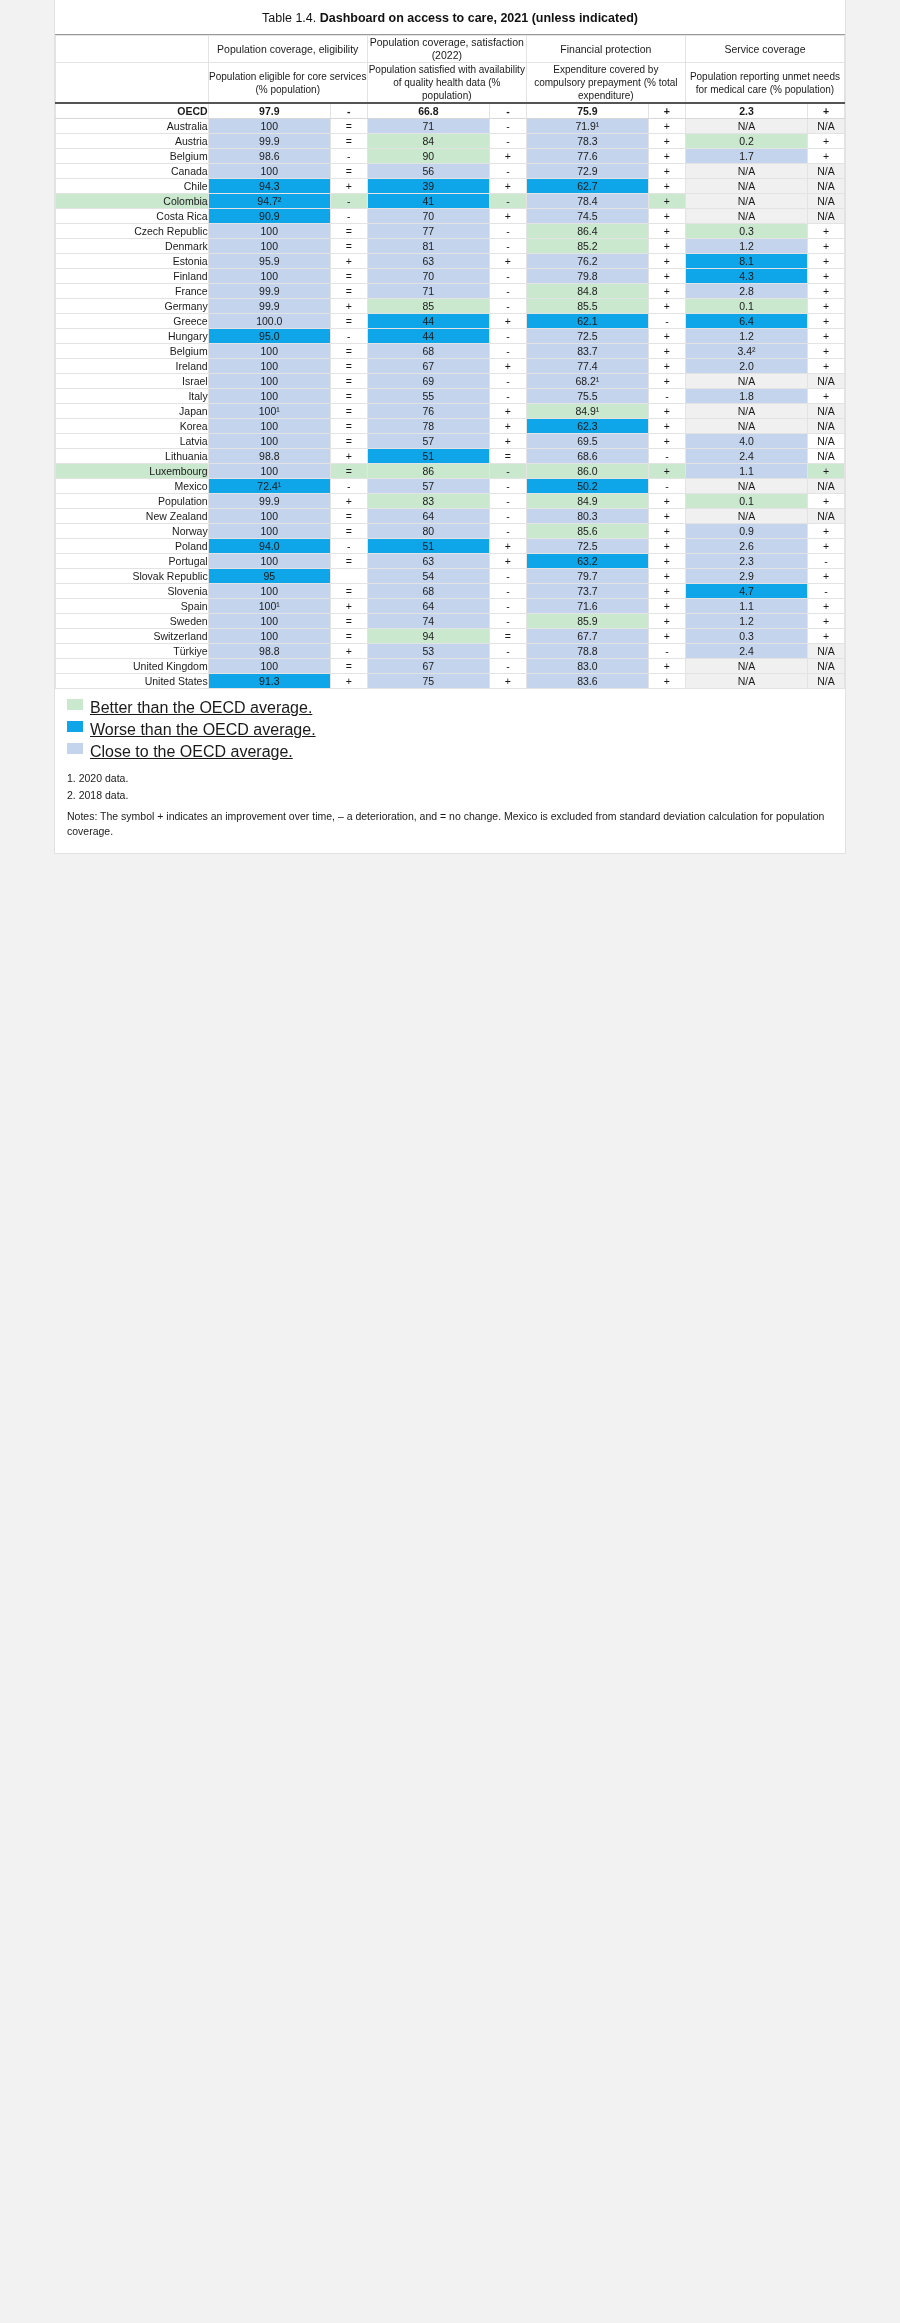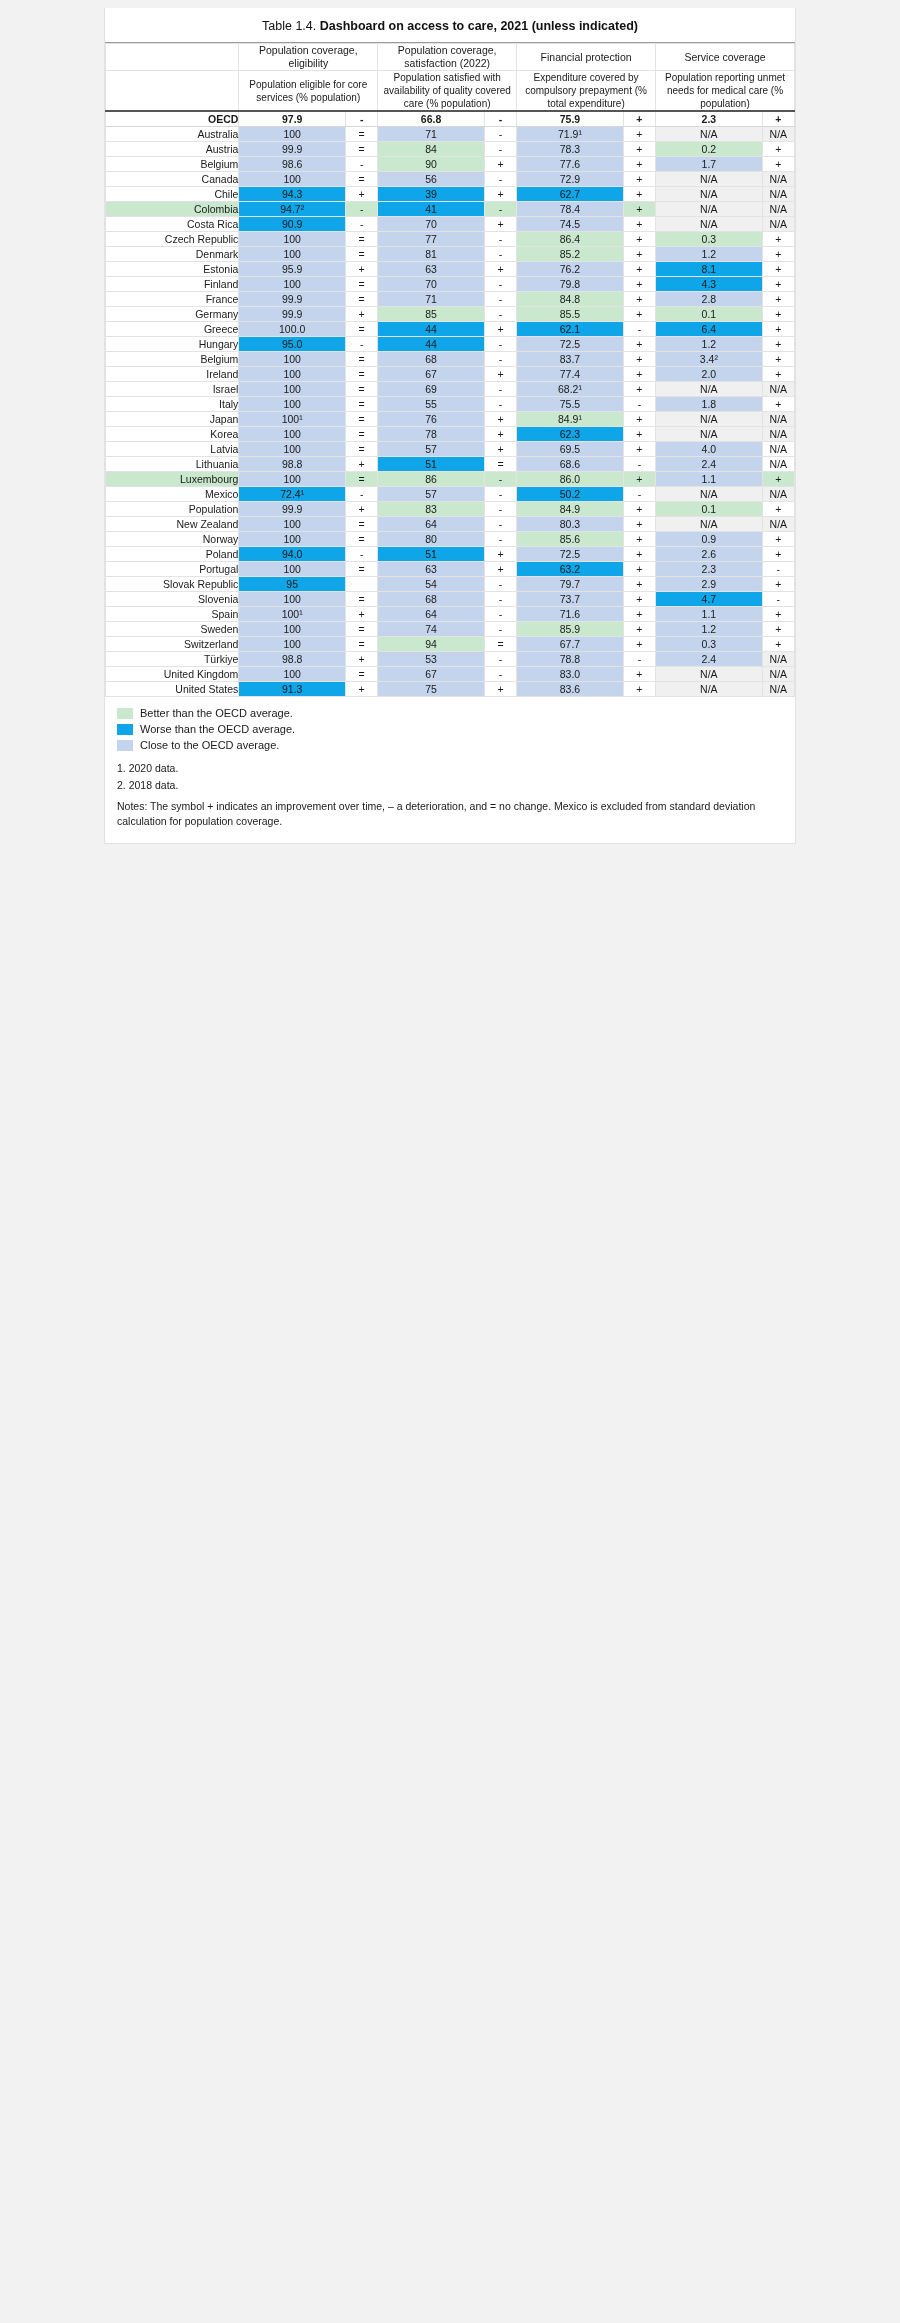--- a/index.html
+++ b/index.html
@@ -10,22 +10,22 @@
   }
   #page {
     width: 900px;
     min-height: 2323px;
     background: #f2f2f2;
     box-sizing: border-box;
     padding: 0 14px;
   }
   .sheet {
     background: #ffffff;
-    width: 692px;
-    margin: 8px auto;
+    width: 792px;
+    margin: 0 auto;
     box-sizing: border-box;
     border-left: 1px solid #e2e2e2;
     border-right: 1px solid #e2e2e2;
     border-bottom: 1px solid #e2e2e2;
   }
   .title {
     text-align: center;
     font-size: 12.5px;
     padding: 11px 0 9px 0;
     color: #111;
@@ -99,24 +99,24 @@
   .bg-blue  { background: #c3d4ec; }
   .bg-pink  { background: #0ea5e9; }
   .bg-grey  { background: #f0f0f0; }
   .bg-white { background: #ffffff; }
 
   .legend {
     padding: 10px 12px 2px 12px;
   }
   .legend-row {
     display: flex;
-    align-items: center;
     margin-bottom: 4px;
-    font-size: 11px;
+    font-size: 16px;
     color: #1a1a1a;
+    text-decoration: underline;
   }
   .swatch {
     width: 16px;
     height: 11px;
     margin-right: 7px;
     display: inline-block;
     flex: 0 0 auto;
   }
   .notes {
     padding: 4px 12px 14px 12px;
@@ -153,21 +153,21 @@
         <tr class="hdr-row-1">
           <th class="hdr-group hdr-blank"></th>
           <th class="hdr-group" colspan="2">Population coverage, eligibility</th>
           <th class="hdr-group" colspan="2">Population coverage, satisfaction (2022)</th>
           <th class="hdr-group" colspan="2">Financial protection</th>
           <th class="hdr-group" colspan="2">Service coverage</th>
         </tr>
         <tr class="hdr-row-2">
           <th class="hdr-sub hdr-blank"></th>
           <th class="hdr-sub" colspan="2">Population eligible for core services (% population)</th>
-          <th class="hdr-sub" colspan="2">Population satisfied with availability of quality covered care (% population)</th>
+          <th class="hdr-sub" colspan="2">Population satisfied with availability of quality health data (% population)</th>
           <th class="hdr-sub" colspan="2">Expenditure covered by compulsory prepayment (% total expenditure)</th>
           <th class="hdr-sub" colspan="2">Population reporting unmet needs for medical care (% population)</th>
         </tr>
       </thead>
       <tbody id="tbody">
           <tr class="oecd">
             <td class="country bg-white">OECD</td>
             <td class="val bg-white">97.9</td>
             <td class="sym bg-white">-</td>
             <td class="val bg-white">66.8</td>

